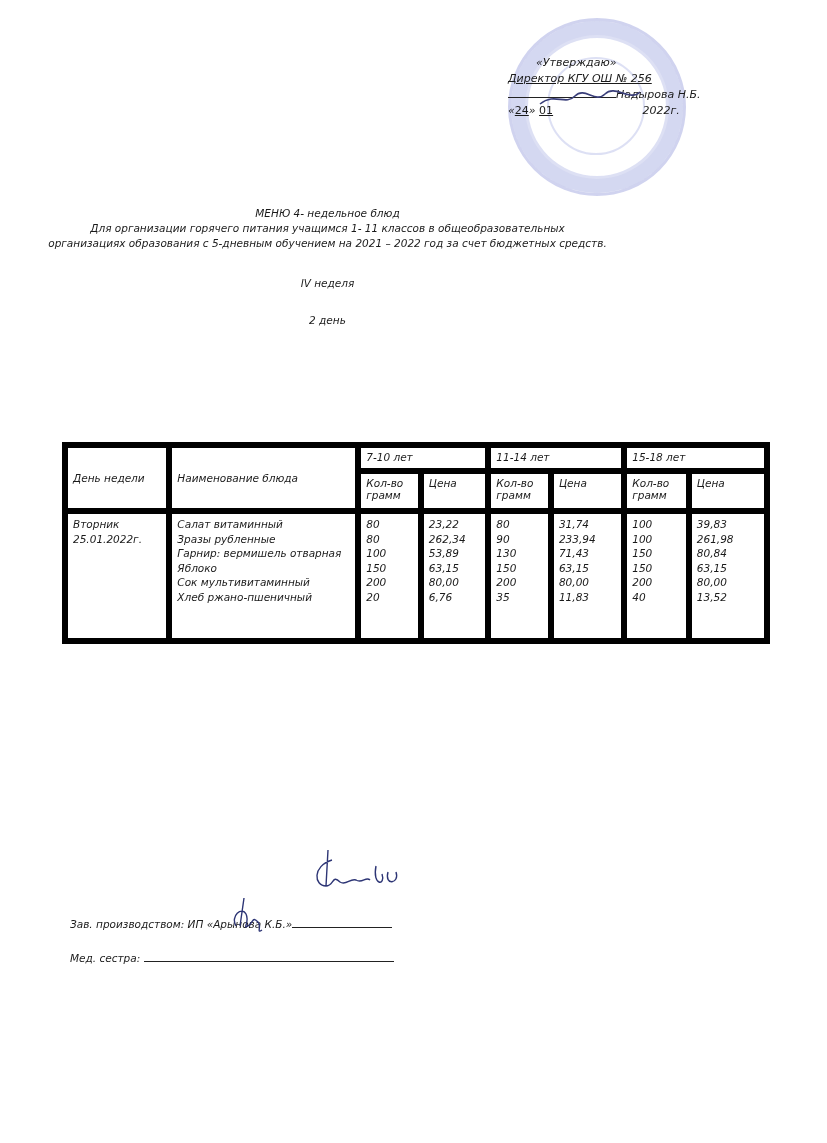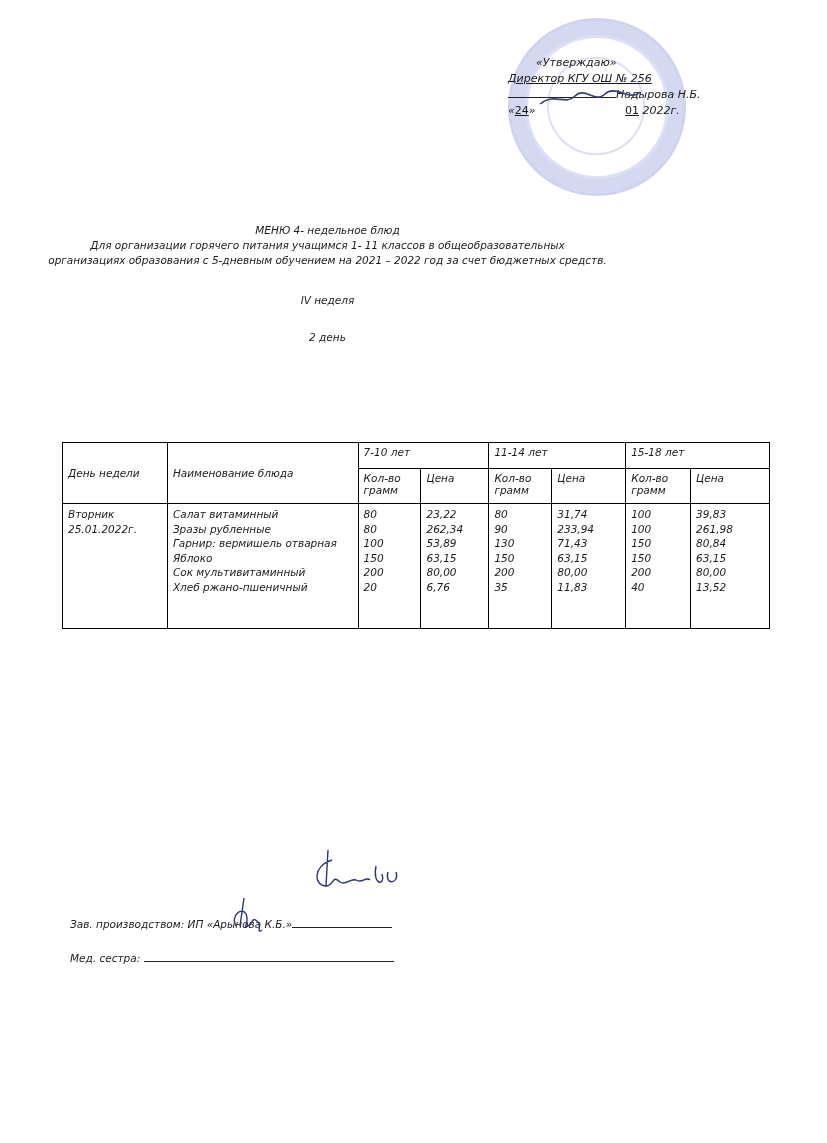--- a/index.html
+++ b/index.html
@@ -13,45 +13,45 @@
     border: 3px solid rgba(120,130,210,0.35);
     box-shadow: inset 0 0 0 14px rgba(140,150,220,0.10), inset 0 0 0 17px rgba(120,130,210,0.25);
   }
   .stamp-inner {
     position: absolute; left: 36px; top: 36px; width: 94px; height: 94px; border-radius: 50%;
     border: 2px solid rgba(120,130,210,0.25);
   }
   .approve { position: absolute; left: 508px; top: 55px; width: 210px; font-size: 11px; line-height: 15.5px; }
   .approve .line { white-space: nowrap; }
   .u { text-decoration: underline; }
-  .title-block { position: absolute; left: 0; width: 655px; text-align: center; font-size: 10.5px; line-height: 15px; margin-top: 17px; }
+  .title-block { position: absolute; left: 0; width: 655px; text-align: center; font-size: 10.5px; line-height: 15px; }
   table.menu {
     position: absolute; left: 62px; top: 442px; width: 708px; border-collapse: collapse;
     font-size: 10.5px; font-style: italic;
   }
-  table.menu td { border: 1px solid #000000; vertical-align: top; padding: 3px 5px; }
+  table.menu td { border: 6px solid #000000; vertical-align: top; padding: 3px 5px; }
   .hdr-tall { height: 26px; }
   .sub-hdr td { height: 28px; }
   .body-row td { height: 118px; line-height: 14.5px; }
   .sig { position: absolute; left: 70px; font-size: 10.5px; font-style: italic; white-space: nowrap; margin-top: 33px; }
   .sig .blank { display: inline-block; border-bottom: 1px solid #222; vertical-align: baseline; height: 10px; }
   .sigsvg { position: absolute; }
 </style>
 </head>
 <body>
 
 <div class="stamp">
     <div class="stamp-inner"></div>
   </div>
 
 <div class="approve it">
   <div class="line" style="padding-left:28px;">«Утверждаю»</div>
   <div class="line"><span class="u">Директор КГУ ОШ № 256</span></div>
   <div class="line"><span style="display:inline-block;width:108px;border-bottom:1px solid #222;height:11px;"></span><span>Надырова Н.Б.</span></div>
-  <div class="line">«<span class="u" style="font-style:normal;">24</span>» <span class="u" style="display:inline-block;width:100px;text-align:right;font-style:normal;">01</span> <span>2022г.</span></div>
+  <div class="line">«<span class="u" style="font-style:normal;">24</span>» <span class="u" style="display:inline-block;width:100px;text-align:left;font-style:normal;">01</span> <span>2022г.</span></div>
 </div>
 <svg class="sigsvg" style="left:535px;top:88px;" width="110" height="22">
   <path d="M5 16 C20 4, 30 18, 40 8 S60 16, 70 6 S95 14, 105 4" stroke="#3a3f7a" stroke-width="1.6" fill="none"></path>
 </svg>
 
 <div class="title-block it" style="top:206px;">
   <div>МЕНЮ 4- недельное блюд</div>
   <div>Для организации горячего питания учащимся 1- 11 классов в общеобразовательных</div>
   <div>организациях образования  с 5-дневным обучением на 2021 – 2022  год за счет бюджетных средств.</div>
 </div>

